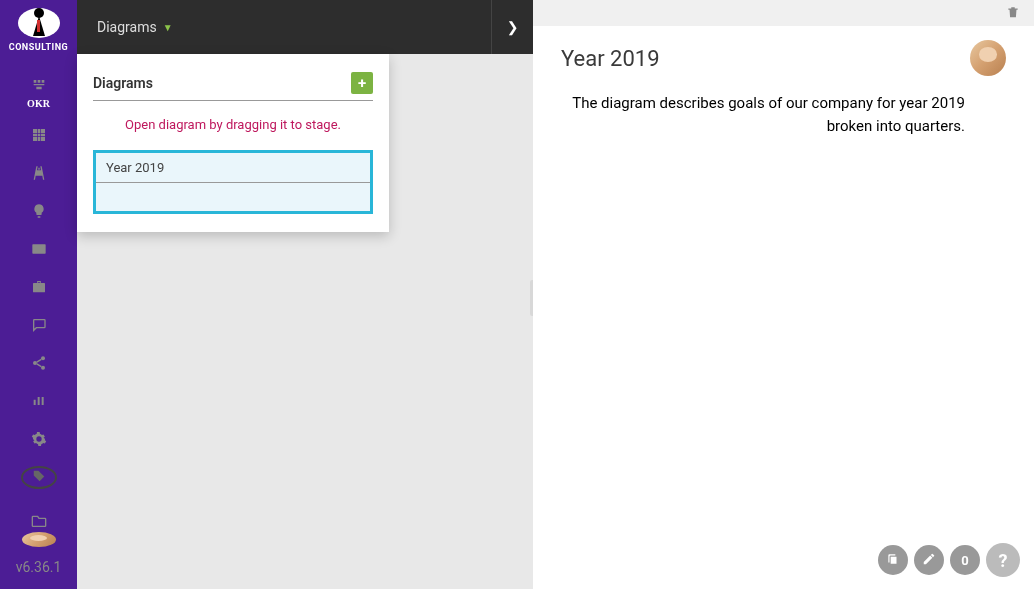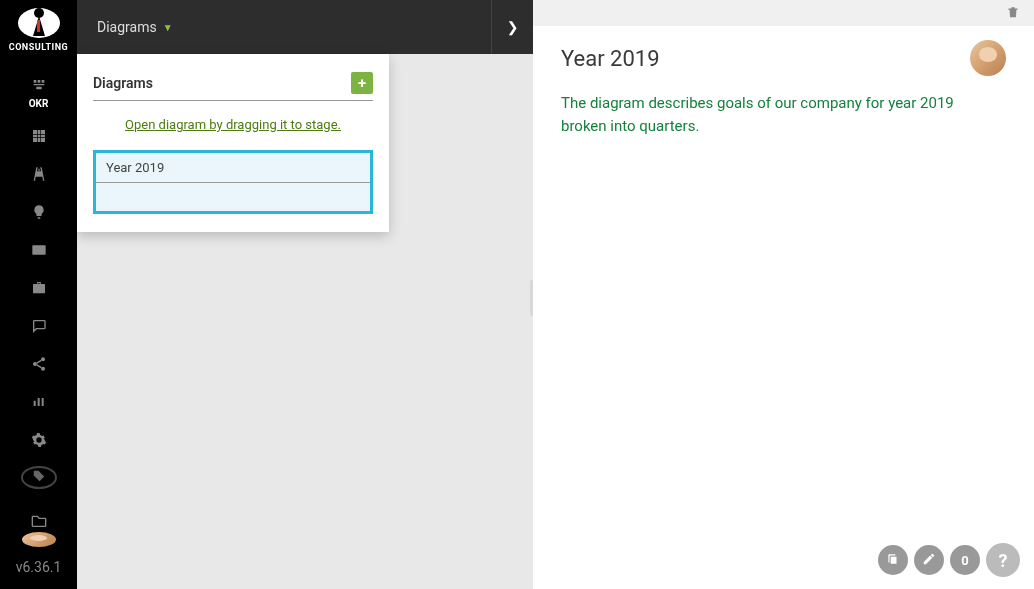--- a/index.html
+++ b/index.html
@@ -14,21 +14,21 @@
       height: 589px;
       overflow: hidden;
       position: relative;
     }
     .sidebar {
       position: absolute;
       left: 0;
       top: 0;
       width: 77px;
       height: 589px;
-      background: #000000;
+      background: #4c1d95;
       display: flex;
       flex-direction: column;
       align-items: center;
       color: #bbb;
     }
     .logo {
       width: 42px;
       height: 42px;
       background: #fff;
       border-radius: 50%;
@@ -77,20 +77,21 @@
       margin-top: 4px;
       letter-spacing: 0.5px;
     }
     .nav-items {
       margin-top: 18px;
       display: flex;
       flex-direction: column;
       align-items: center;
       gap: 8px;
       width: 100%;
+      font-family: Liberation Serif, serif;
     }
     .nav-item {
       width: 100%;
       height: 30px;
       display: flex;
       align-items: center;
       justify-content: center;
       cursor: pointer;
       color: #888;
       font-size: 14px;
@@ -235,23 +236,22 @@
       align-items: center;
       justify-content: center;
       font-size: 15px;
       font-weight: bold;
       border-radius: 2px;
       cursor: pointer;
     }
     .dropdown-hint {
       text-align: center;
       font-size: 13px;
-      color: #4d7c0f;
+      color: #be185d;
       margin: 16px 0 18px;
-      text-decoration: underline;
     }
     .diagram-item {
       border: 3px solid #29b6d8;
       background: #eaf6fb;
     }
     .diagram-item-title {
       padding: 7px 10px;
       font-size: 13px;
       color: #444;
       border-bottom: 1px solid #999;
@@ -311,23 +311,24 @@
       top: 20%;
       left: 25%;
       width: 50%;
       height: 40%;
       background: #f0d0b0;
       border-radius: 50%;
     }
     .detail-desc {
       padding: 8px 28px;
       font-size: 15px;
-      color: #15803d;
+      color: #000000;
       line-height: 1.5;
       max-width: 460px;
+      text-align: right;
     }
 
     .divider {
       position: absolute;
       left: 533px;
       top: 0;
       width: 3px;
       height: 589px;
       background: #ddd;
     }

